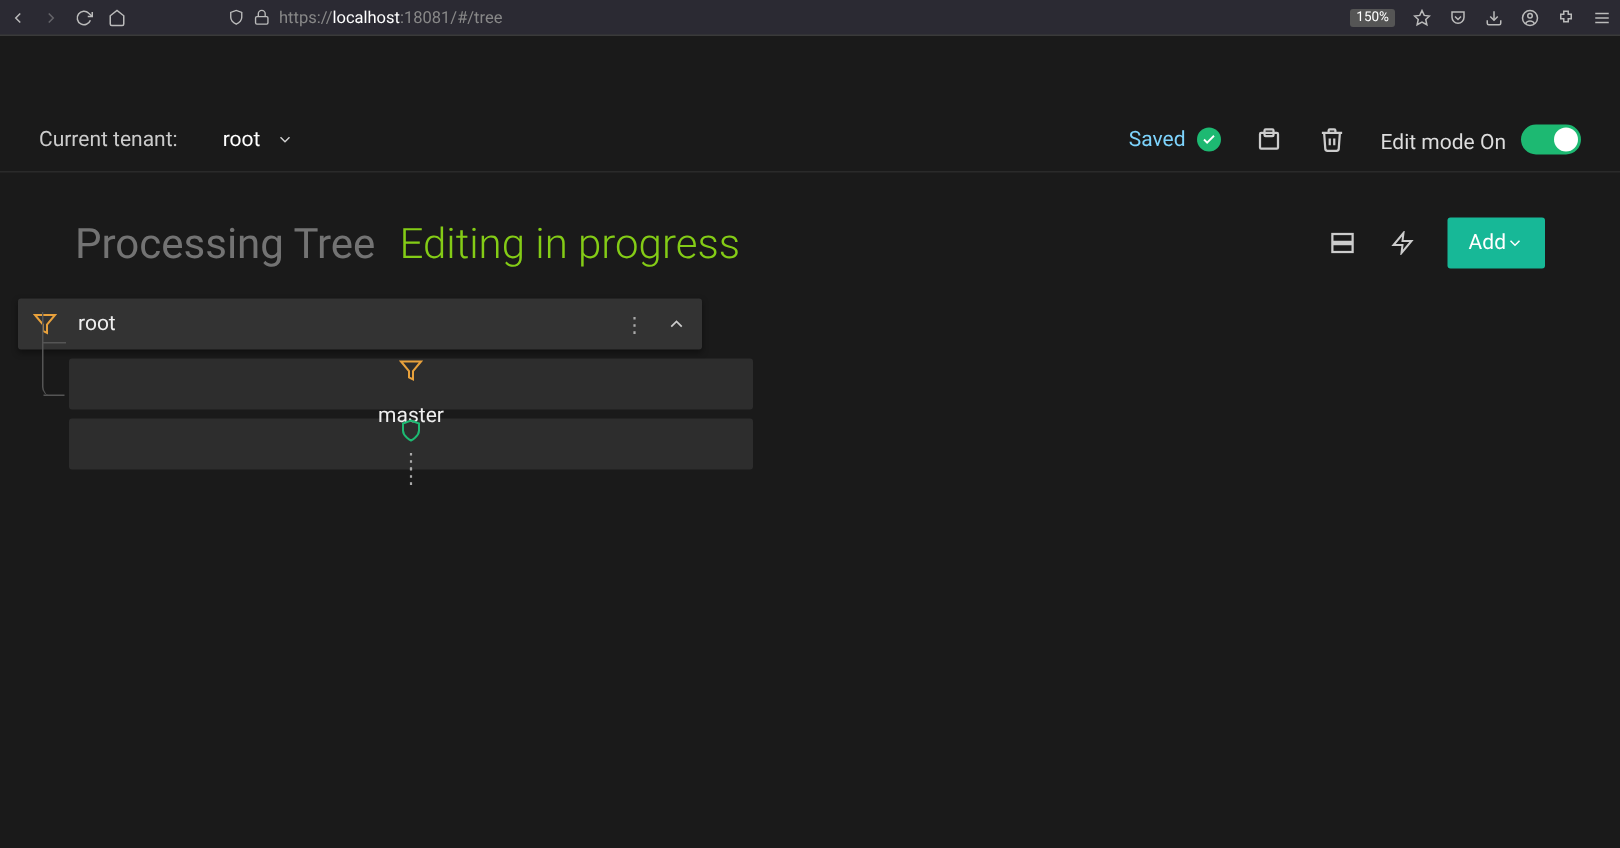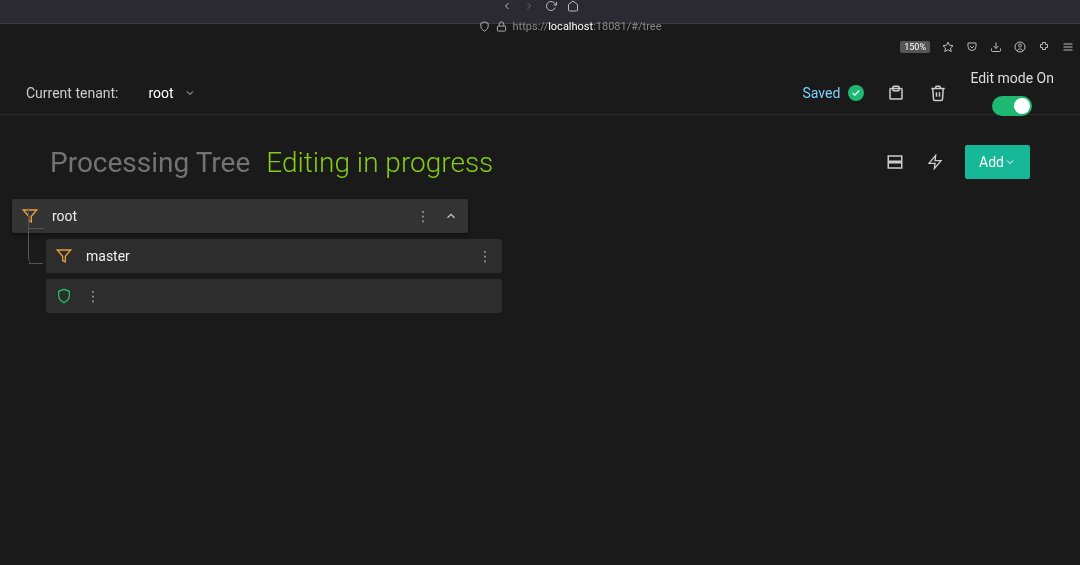--- a/index.html
+++ b/index.html
@@ -17,21 +17,20 @@
   .browser-bar {
     height: 24px;
     background: #2b2a33;
     display: flex;
     align-items: center;
     padding: 0 6px;
     gap: 8px;
     font-size: 11px;
     color: #ccc;
     border-bottom: 1px solid #3a3a3a;
-    flex-direction: column;
   }
   .nav-icons { display: flex; gap: 10px; align-items: center; }
   .nav-icon { width: 12px; height: 12px; display:flex; align-items:center; justify-content:center; color:#bbb; cursor:pointer;}
   .url-area { flex:1; display:flex; align-items:center; gap:6px; margin-left:60px; }
   .url-text { color:#888; font-size:11px; }
   .url-text .host { color:#fff; }
   .zoom-badge { background:#555; color:#fff; font-size:9px; padding:1px 4px; border-radius:2px; }
   .right-icons { display:flex; gap:12px; align-items:center; margin-left:auto; }
 
   
@@ -44,21 +43,21 @@
     border-bottom: 1px solid #2a2a2a;
     gap: 30px;
     margin-top: 47px;
   }
   .tenant-label { color:#ccc; font-size:14px; }
   .tenant-select { color:#fff; font-size:14px; display:flex; align-items:center; gap:10px; cursor:pointer;}
   .tenant-right { margin-left:auto; display:flex; align-items:center; gap:22px; }
   .saved { display:flex; align-items:flex-end; gap:8px; font-size:14px; color:#7dd3fc; }
   .check-badge { width:16px; height:16px; border-radius:50%; background:#1db972; display:flex; align-items:center; justify-content:center; }
   .icon-btn { width:20px; height:20px; color:#ccc; cursor:pointer; display:flex; align-items:center; justify-content:center;}
-  .edit-toggle { display:flex; align-items:center; gap:10px; font-size:14px; color:#ddd;flex-direction:column; }
+  .edit-toggle { display:flex; align-items:flex-end; gap:10px; font-size:14px; color:#ddd; }
   .toggle {
     width:40px; height:20px; background:#1db972; border-radius:10px; position:relative; cursor:pointer;
   }
   .toggle-knob {
     width:16px; height:16px; background:#fff; border-radius:50%; position:absolute; top:2px; right:2px;
   }
 
   
   .title-row {
     display:flex; align-items:center; padding: 30px 50px 20px 50px;
@@ -72,21 +71,21 @@
     font-size:14px; border-radius:2px; cursor:pointer;
   }
 
   
   .tree { padding: 0 0 0 12px; }
   .node {
     background:#2a2a2a; border-radius:2px; display:flex; align-items:center; height:34px;
     padding: 0 10px; gap:14px; margin-bottom:6px;
   }
   .node.root { width:456px; background:#333; box-shadow: 0 2px 4px rgba(0,0,0,0.4); }
-  .node.child { width:456px; margin-left:34px; background:#2d2d2d; }
+  .node.child { width:456px; margin-left:34px; background:#2d2d2d;flex-direction:column; }
   .node-icon { width:16px; height:16px; display:flex; align-items:center; justify-content:center;}
   .funnel-orange { color:#e8a13c; }
   .shield-green { color:#1db972; }
   .node-label { flex:1; color:#eee; font-size:14px; }
   .node-actions { display:flex; align-items:center; gap:14px; }
   .dots { color:#aaa; cursor:pointer; font-size:14px; }
   .chev { color:#ccc; cursor:pointer; }
 
   .tree-connector {
     position:absolute;

